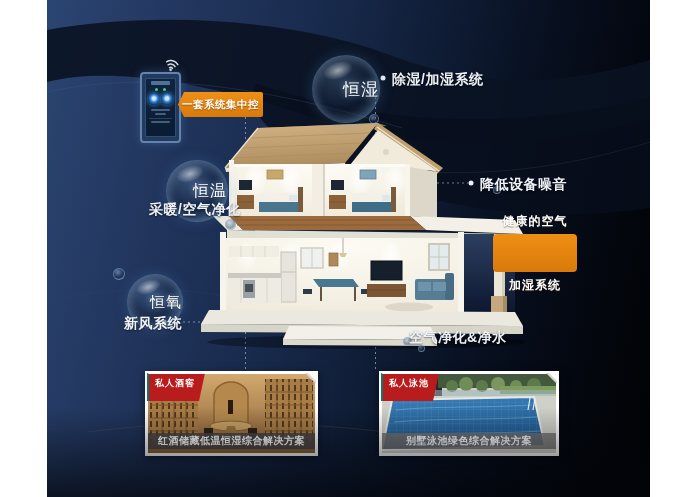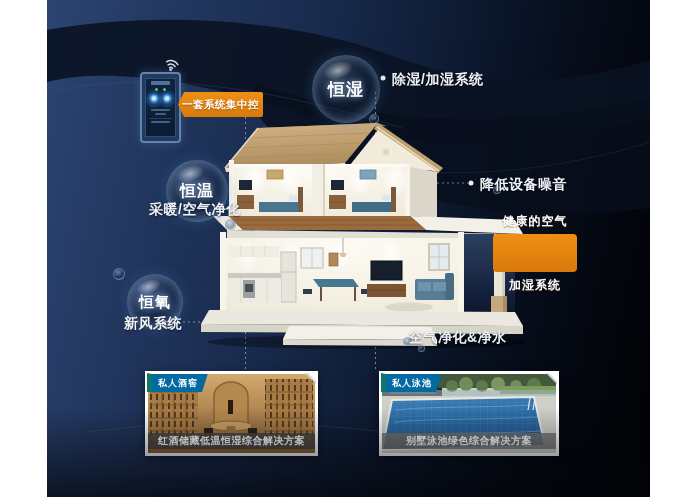--- a/index.html
+++ b/index.html
@@ -33,22 +33,22 @@
   .badge1{position:absolute;left:131px;top:92px;width:85px;height:25px;line-height:25px;text-align:center;
     background:linear-gradient(180deg,#ef9015,#d9790b);color:#fff;font-size:10.5px;font-weight:bold;letter-spacing:.5px;
     border-radius:2px;clip-path:polygon(6px 0,100% 0,100% 100%,6px 100%,0 50%);
     text-shadow:0 1px 1px rgba(80,40,0,.5);}
   .badge2{position:absolute;left:446px;top:234px;width:84px;height:38px;border-radius:4px;
     background:linear-gradient(180deg,#ee8f14,#d9790b);color:#fff;font-size:12px;font-weight:bold;
     display:flex;flex-direction:column;align-items:center;justify-content:center;line-height:1.35;
     letter-spacing:1px;text-shadow:0 1px 1px rgba(80,40,0,.5);gap:47px;}
 
   
-  .bubble{position:absolute;border-radius:50%;display:flex;align-items:center;justify-content:center;
-    color:#fff;font-weight:bold;letter-spacing:1px;
+  .bubble{position:absolute;border-radius:50%;display:flex;align-items:center;justify-content:flex-end;
+    color:#fff;font-weight:normal;letter-spacing:1px;
     background:radial-gradient(circle at 38% 30%,rgba(110,150,195,.30),rgba(18,32,58,.50) 52%,rgba(6,12,24,.30) 70%,rgba(120,165,210,.38) 100%);
     border:1px solid rgba(150,190,230,.35);
     box-shadow:0 0 14px rgba(70,120,180,.30), inset -3px -5px 10px rgba(130,180,230,.35), inset 3px 5px 9px rgba(205,228,250,.20);
     text-shadow:0 0 6px rgba(170,210,250,.85),0 1px 2px rgba(0,0,0,.6);}
   .bubble::before{content:"";position:absolute;left:15%;top:9%;width:46%;height:26%;border-radius:50%;
     background:radial-gradient(ellipse at center,rgba(255,255,255,.55),rgba(255,255,255,0) 72%);
     transform:rotate(-18deg);}
   .b-shi {left:265px;top:55px; width:66px;height:66px;font-size:17px;}
   .b-jing{left:411px;top:122px;width:62px;height:62px;font-size:16px;}
   .b-wen {left:119px;top:160px;width:60px;height:60px;font-size:16px;}
@@ -75,23 +75,23 @@
 
   
   .house{position:absolute;left:148px;top:106px;}
 
   
   .card{position:absolute;width:173px;height:85px;box-sizing:border-box;border:3px solid #ffffff;
     background:#111;box-shadow:0 2px 8px rgba(0,0,0,.5);}
   .card.wine{left:98px;top:371px;}
   .card.pool{left:332px;top:371px;width:180px;}
   .card svg{display:block;}
-  .tag{position:absolute;left:-1px;top:-1px;background:#0369a1;color:#fff;font-size:9px;font-weight:bold;
-    letter-spacing:1px;padding:3px 10px 2px 6px;clip-path:polygon(0 0,100% 0,calc(100% - 6px) 100%,0 100%);
-    border-top:1px solid #ffffff;border-left:5px solid #0f766e;}
+  .tag{position:absolute;left:-1px;top:-1px;background:#b91c1c;color:#fff;font-size:9px;font-weight:bold;
+    letter-spacing:1px;padding:3px 10px 11px 6px;clip-path:polygon(0 0,100% 0,calc(100% - 6px) 100%,0 100%);
+    border-top:1px solid #ffffff;border-left:2px solid #0f766e;}
   .caption{position:absolute;left:0;right:0;bottom:4px;height:16px;line-height:16px;text-align:center;
     color:#fff;font-size:10px;font-weight:bold;letter-spacing:.5px;background:rgba(72,70,68,.88);}
   .card.pool .caption{background:rgba(118,116,112,.85);}
   .fold{position:absolute;top:-1px;right:-1px;width:0;height:0;
     border-top:11px solid #d9d9d9;border-left:11px solid transparent;}
   .fold::after{content:"";position:absolute;top:-11px;right:0;width:0;height:0;
     border-top:8px solid #ffffff;border-left:8px solid transparent;}
 
   .wifi{position:absolute;left:116px;top:56px;transform:rotate(14deg);}
 </style>

